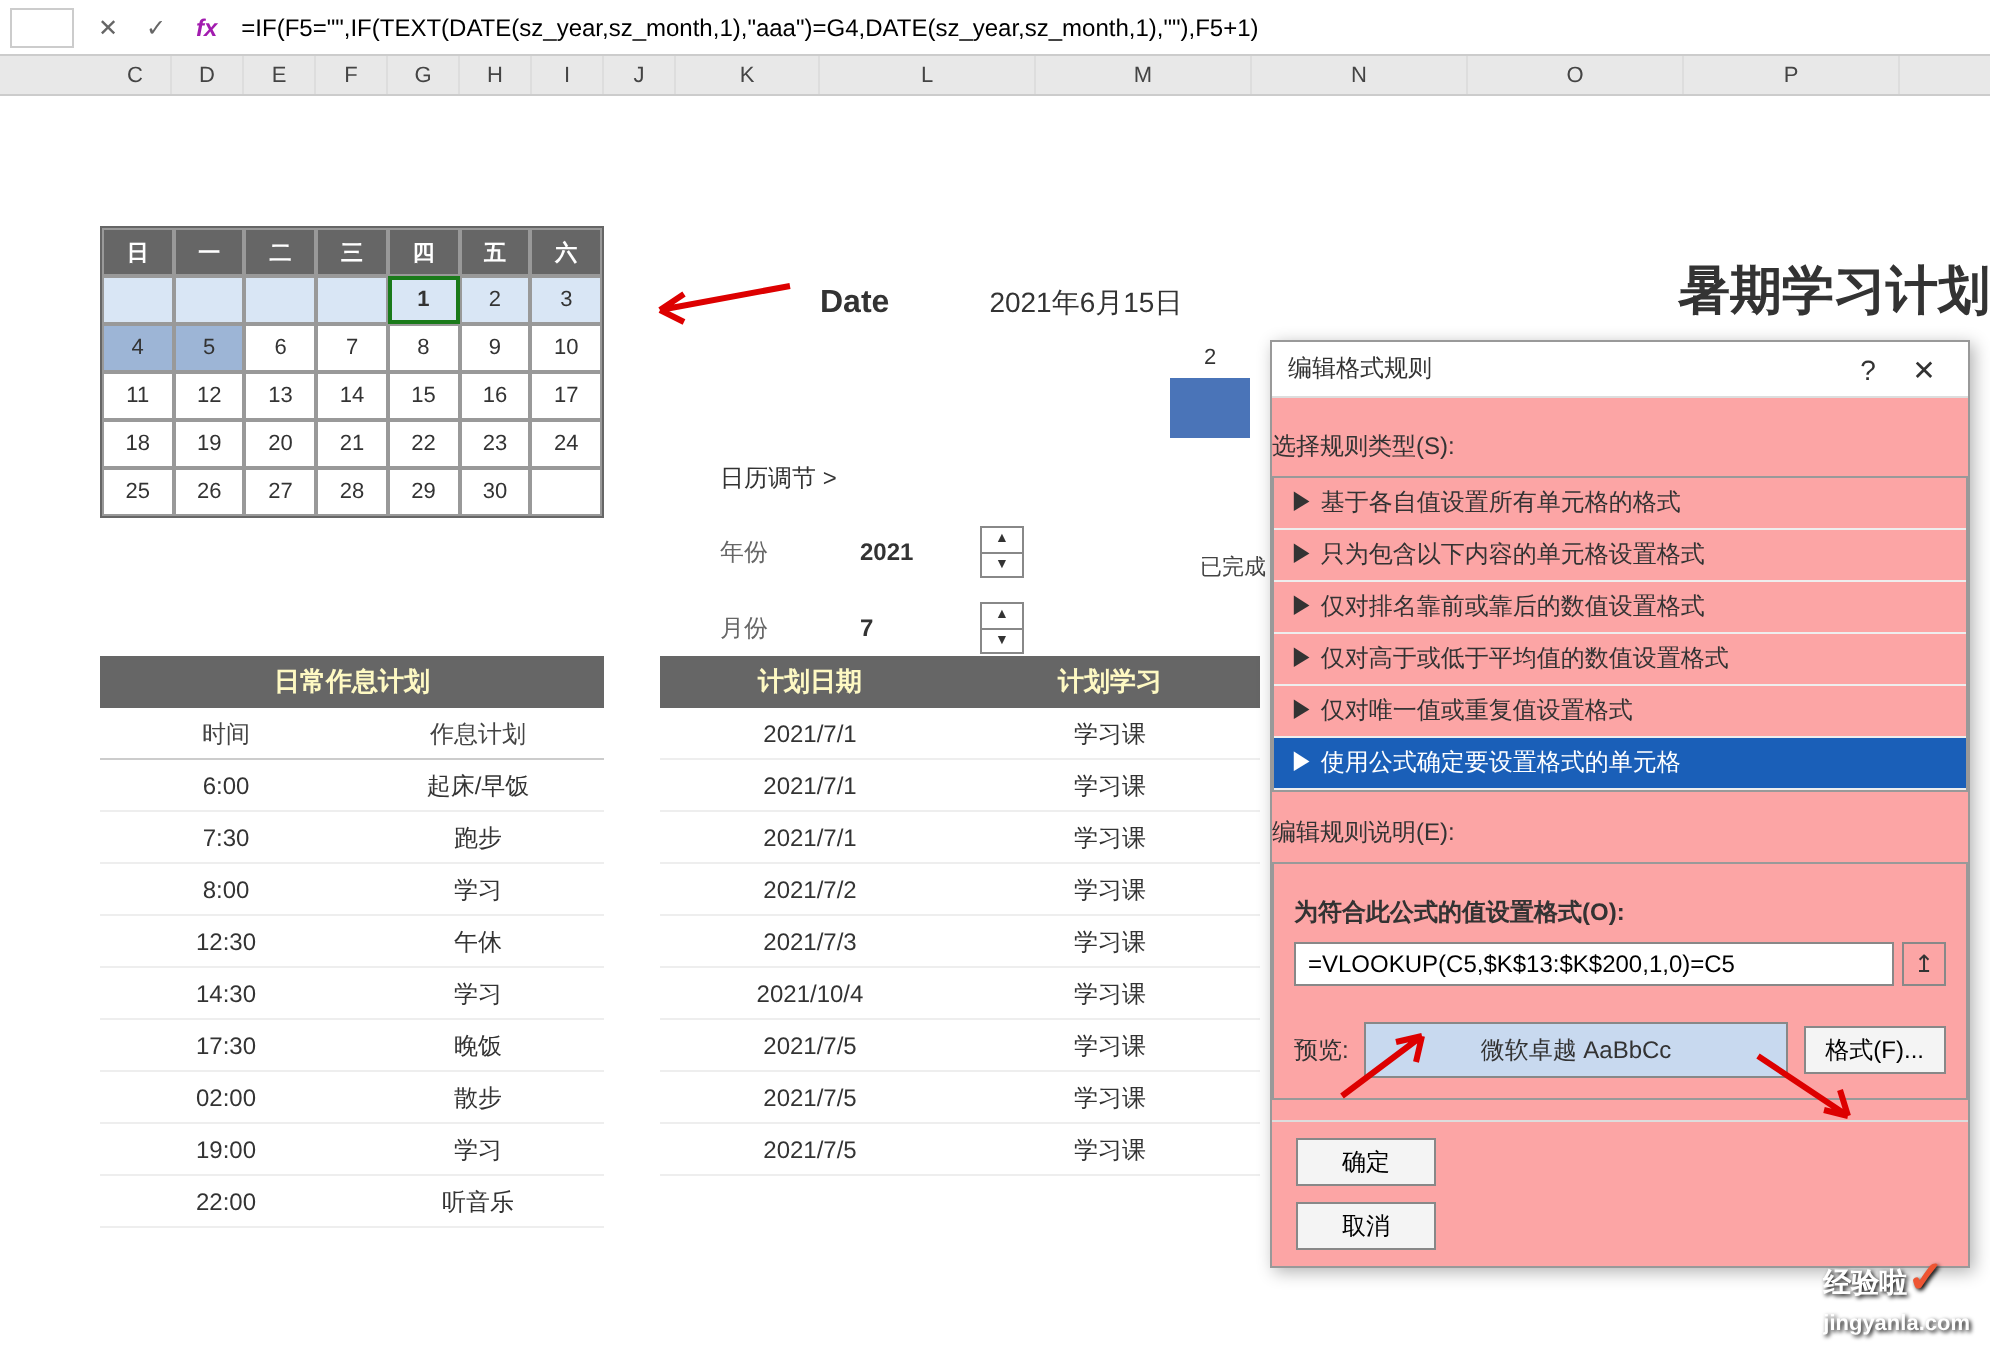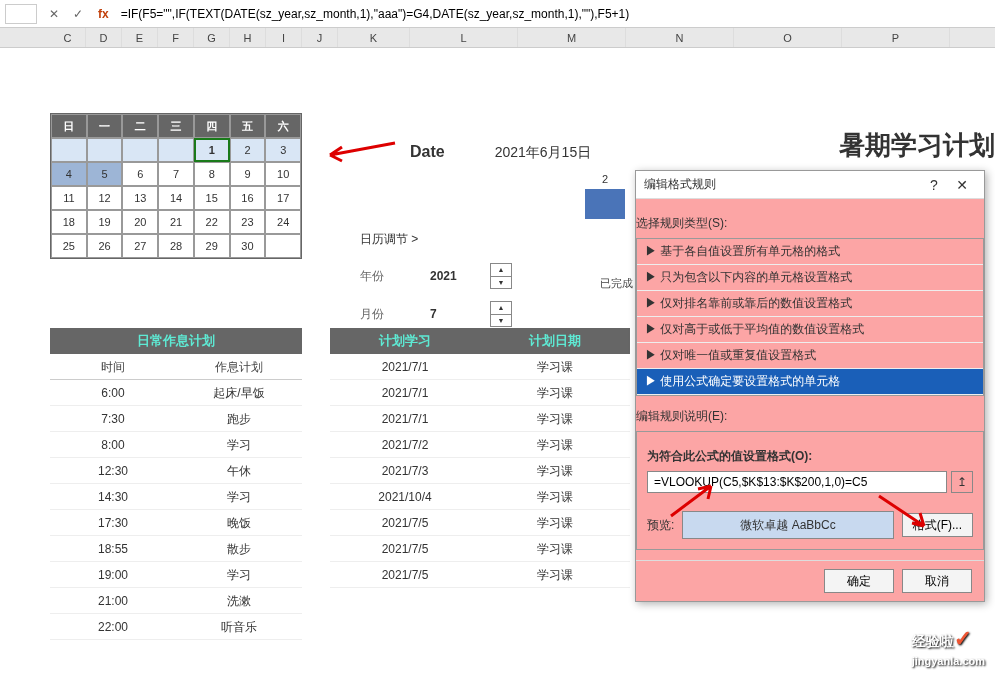--- a/index.html
+++ b/index.html
@@ -1,20 +1,20 @@
 <!DOCTYPE html>
 <html><head>
 <meta charset="utf-8">
 <style>
 * { box-sizing: border-box; margin: 0; padding: 0; }
 body { font-family: "Microsoft YaHei", Arial, sans-serif; font-size: 12px; background: #fff; color: #333; width: 995px; height: 676px; overflow: hidden; position: relative; }
 .formula-bar { height: 28px; border-bottom: 1px solid #ccc; display: flex; align-items: center; padding: 0 5px; background: #fff; }
 .name-box { width: 32px; height: 20px; border: 1px solid #ccc; margin-right: 5px; }
 .fx-btn { width: 20px; height: 20px; display: flex; align-items: center; justify-content: center; border: 1px solid transparent; margin: 0 2px; color: #666; }
-.fx-label { font-weight: bold; margin: 0 8px; color: #c2410c; text-align: center; }
+.fx-label { font-style: italic; font-weight: bold; margin: 0 8px; color: #a21caf; text-align: center; }
 .formula-input { flex: 1; height: 20px; border: none; outline: none; padding: 0 4px; font-size: 12px; }
 .col-headers { height: 20px; display: flex; background: #e8e8e8; border-bottom: 1px solid #ccc; }
 .col-h { width: 36px; text-align: center; line-height: 20px; border-right: 1px solid #ddd; font-size: 11px; color: #444; }
 .col-h.wide { width: 72px; }
 .col-h.vwide { width: 108px; }
 .sheet-area { padding: 20px 40px; position: relative; }
 
 .calendar { border: 1px solid #666; }
 .cal-row { display: flex; }
 .cal-cell { width: 36px; height: 24px; border: 1px solid #999; display: flex; align-items: center; justify-content: center; font-size: 11px; }
@@ -40,21 +40,21 @@
 .spinner div:last-child { border: none; }
 
 .bars-area { position: absolute; top: 125px; left: 580px; display: flex; gap: 70px; }
 .bar-col { width: 50px; text-align: center; }
 .bar-val { font-size: 11px; margin-bottom: 4px; }
 .bar { width: 40px; height: 30px; background: #4a74b8; margin: 0 auto; }
 
 .done-label { position: absolute; top: 228px; left: 600px; font-size: 11px; color: #444; }
 
 .table-block { position: absolute; }
-.tbl-header { background: #666; color: #5eead4; height: 26px; display: flex; align-items: center; justify-content: center; font-size: 13px; font-weight: bold; }
+.tbl-header { background: #666; color: #fef9c3; height: 26px; display: flex; align-items: center; justify-content: center; font-size: 13px; font-weight: bold; }
 .tbl-subhead { height: 26px; display: flex; border-bottom: 1px solid #ccc; }
 .tbl-subhead div { flex: 1; text-align: center; line-height: 26px; font-size: 12px; color: #444; }
 .tbl-row { height: 26px; display: flex; border-bottom: 1px solid #eee; }
 .tbl-row div { flex: 1; text-align: center; line-height: 26px; font-size: 12px; }
 
 .dialog { position: absolute; top: 170px; left: 635px; width: 350px; background: #fca5a5; border: 1px solid #999; box-shadow: 2px 2px 8px rgba(0,0,0,.3); }
 .dialog-title { height: 28px; background: #fff; border-bottom: 1px solid #ddd; display: flex; align-items: center; padding: 0 8px; font-size: 12px; }
 .dialog-title .spacer { flex: 1; }
 .dialog-title .dbtn { width: 28px; text-align: center; font-size: 14px; }
 .dialog-body { padding: 10px 0; }
@@ -62,21 +62,21 @@
 .rule-list { border: 1px solid #999; }
 .rule-item { padding: 4px 8px; font-size: 12px; border-bottom: 1px solid #eee; }
 .rule-item.selected { background: #1a5fb8; color: #fff; }
 .formula-box { display: flex; align-items: center; margin-top: 6px; }
 .formula-box input { flex: 1; height: 22px; border: 1px solid #888; padding: 0 6px; font-size: 12px; }
 .formula-box .range-btn { width: 22px; height: 22px; border: 1px solid #888; margin-left: 4px; display: flex; align-items: center; justify-content: center; }
 .preview-row { display: flex; align-items: center; margin-top: 18px; gap: 8px; }
 .preview-row .pv-label { font-size: 12px; }
 .preview-box { flex: 1; height: 28px; border: 1px solid #888; background: #c8d9ef; display: flex; align-items: center; justify-content: center; font-size: 12px; }
 .fmt-btn { height: 24px; padding: 0 10px; border: 1px solid #888; background: #f4f4f4; font-size: 12px; }
-.dialog-footer { padding: 8px 12px; display: flex; justify-content: flex-end; gap: 8px; border-top: 1px solid #ddd; }
+.dialog-footer { padding: 8px 12px; display: flex; justify-content: flex-end; gap: 8px; border-top: 1px solid #ddd; flex-direction: column; }
 .dialog-footer button { height: 24px; width: 70px; border: 1px solid #888; background: #f4f4f4; font-size: 12px; }
 .watermark { position: absolute; bottom: 8px; right: 10px; font-size: 14px; color: #fff; text-shadow: 1px 1px 2px #000; font-weight: bold; }
 .watermark .chk { color: #e53; font-size: 22px; font-weight: bold; }
 </style>
 </head>
 <body>
 
 <div class="formula-bar">
   <div class="name-box"></div>
   <div class="fx-btn">✕</div>
@@ -234,41 +234,37 @@
       </div>
     <div class="tbl-row">
         <div>14:30</div>
         <div>学习</div>
       </div>
     <div class="tbl-row">
         <div>17:30</div>
         <div>晚饭</div>
       </div>
     <div class="tbl-row">
-        <div>18:55</div>
+        <div>02:00</div>
         <div>散步</div>
       </div>
     <div class="tbl-row">
         <div>19:00</div>
         <div>学习</div>
       </div>
     <div class="tbl-row">
-        <div>21:00</div>
-        <div>洗漱</div>
-      </div>
-    <div class="tbl-row">
         <div>22:00</div>
         <div>听音乐</div>
       </div>
   </div>
 
   <div class="table-block" style="top:280px; left:330px; width:300px;">
     <div style="display:flex;">
+      <div class="tbl-header" style="flex:1;">计划日期</div>
       <div class="tbl-header" style="flex:1;">计划学习</div>
-      <div class="tbl-header" style="flex:1;">计划日期</div>
     </div>
     <div class="tbl-row">
         <div>2021/7/1</div>
         <div>学习课</div>
       </div>
     <div class="tbl-row">
         <div>2021/7/1</div>
         <div>学习课</div>
       </div>
     <div class="tbl-row">

